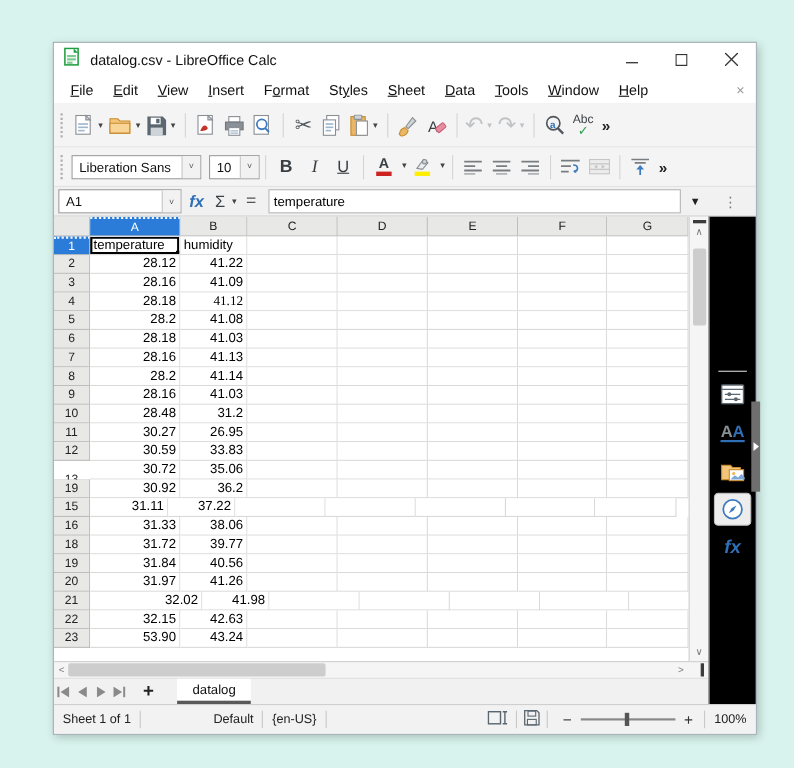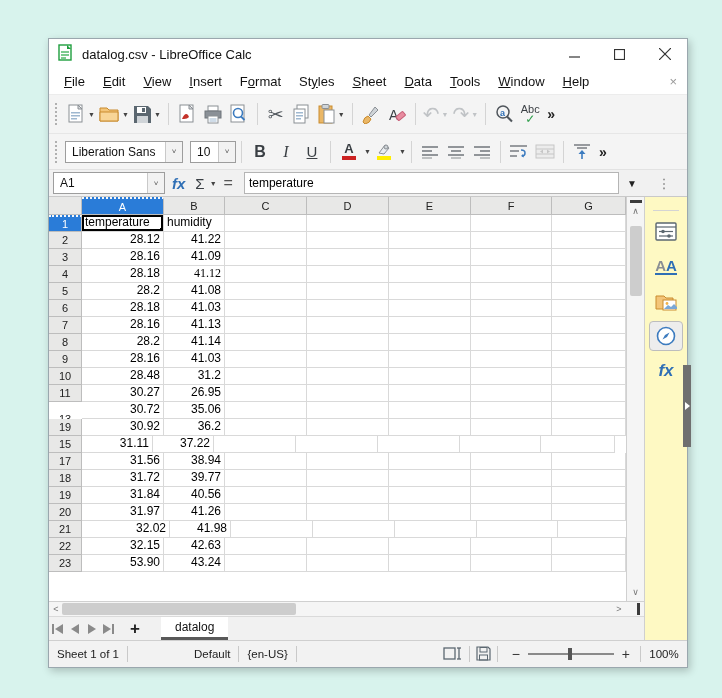--- a/index.html
+++ b/index.html
@@ -85,22 +85,22 @@
   .varrow { font-size:9px; color:#777; height:15px; display:flex; align-items:center; }
   .vthumb { position:absolute; top:29px; left:3px; width:12px; height:70px; background:#cdcdcd; border-radius:2px; }
   .vdown { position:absolute; bottom:2px; }
 
   
   .grip { position:absolute; right:-4px; top:168px; width:8px; height:82px; background:#6f6f6f; z-index:5;
           display:flex; align-items:center; justify-content:center; }
   .grip .tri { width:0; height:0; border-left:5px solid #fff; border-top:4px solid transparent; border-bottom:4px solid transparent; }
 
   
-  .sidebar { width:45px; background:#fef9c3; border-left:1px solid #cfcfcf; position:relative;
-             display:flex; flex-direction:column; align-items:center; }
+  .sidebar { width:45px; background:#000000; border-left:1px solid #cfcfcf; position:relative;
+             display:flex; flex-direction:column; align-items:center;justify-content:center; }
   .sb-sep { width:26px; height:1px; background:#d4d4d4; margin-top:13px; }
   .sb-item { width:34px; height:30px; margin-top:5px; display:flex; align-items:center; justify-content:center; }
   .sb-item.active { border:1px solid #bdbdbd; border-radius:4px; background:#ededed; }
   .sb-fx { color:#2f6fb5; font-style:italic; font-weight:bold; font-size:17px; }
   .sb-styles { font-weight:bold; font-size:15px; color:#8a8f94; border-bottom:2px solid #2f6fb5; line-height:15px; }
   .sb-styles b { color:#2f6fb5; }
 
   
   .hscroll { height:15px; background:#f5f5f5; border-top:1px solid #d0d0d0; position:relative; flex:none; }
   .harrow { position:absolute; top:0; height:14px; width:14px; display:flex; align-items:center; justify-content:center; font-size:9px; color:#777; }
@@ -518,20 +518,30 @@
               <div class="hdrcell rowhdr" style="width: 33px;">11</div>
               <div class="cell num" style="width: 82px;">30.27</div>
               <div class="cell num" style="width: 61px;">26.95</div>
               <div class="cell txt" style="width: 82px;"></div>
               <div class="cell txt" style="width: 82px;"></div>
               <div class="cell txt" style="width: 82px;"></div>
               <div class="cell txt" style="width: 81px;"></div>
               <div class="cell txt" style="width: 74px;"></div>
             </div>
             <div class="gr-row">
+              <div class="hdrcell rowhdr" style="width: 33px;">12</div>
+              <div class="cell num" style="width: 82px;">30.59</div>
+              <div class="cell num" style="width: 61px;">33.83</div>
+              <div class="cell txt" style="width: 82px;"></div>
+              <div class="cell txt" style="width: 82px;"></div>
+              <div class="cell txt" style="width: 82px;"></div>
+              <div class="cell txt" style="width: 81px;"></div>
+              <div class="cell txt" style="width: 74px;"></div>
+            </div>
+            <div class="gr-row">
               <div class="hdrcell rowhdr" style="width: 33px; margin-top: 17px;">13</div>
               <div class="cell num" style="width: 82px;">30.72</div>
               <div class="cell num" style="width: 61px;">35.06</div>
               <div class="cell txt" style="width: 82px;"></div>
               <div class="cell txt" style="width: 82px;"></div>
               <div class="cell txt" style="width: 82px;"></div>
               <div class="cell txt" style="width: 81px;"></div>
               <div class="cell txt" style="width: 74px;"></div>
             </div>
             <div class="gr-row">
@@ -548,23 +558,23 @@
               <div class="hdrcell rowhdr" style="width: 33px;">15</div>
               <div class="cell num" style="width: 71px;">31.11</div>
               <div class="cell num" style="width: 61px;">37.22</div>
               <div class="cell txt" style="width: 82px;"></div>
               <div class="cell txt" style="width: 82px;"></div>
               <div class="cell txt" style="width: 82px;"></div>
               <div class="cell txt" style="width: 81px;"></div>
               <div class="cell txt" style="width: 74px;"></div>
             </div>
             <div class="gr-row">
-              <div class="hdrcell rowhdr" style="width: 33px;">17</div>
-              <div class="cell num" style="width: 82px;">31.56</div>
-              <div class="cell num" style="width: 61px;">38.94</div>
+              <div class="hdrcell rowhdr" style="width: 33px;">16</div>
+              <div class="cell num" style="width: 82px;">31.33</div>
+              <div class="cell num" style="width: 61px;">38.06</div>
               <div class="cell txt" style="width: 82px;"></div>
               <div class="cell txt" style="width: 82px;"></div>
               <div class="cell txt" style="width: 82px;"></div>
               <div class="cell txt" style="width: 81px;"></div>
               <div class="cell txt" style="width: 74px;"></div>
             </div>
             <div class="gr-row">
               <div class="hdrcell rowhdr" style="width: 33px;">18</div>
               <div class="cell num" style="width: 82px;">31.72</div>
               <div class="cell num" style="width: 61px;">39.77</div>
@@ -589,21 +599,21 @@
               <div class="cell num" style="width: 82px;">31.97</div>
               <div class="cell num" style="width: 61px;">41.26</div>
               <div class="cell txt" style="width: 82px;"></div>
               <div class="cell txt" style="width: 82px;"></div>
               <div class="cell txt" style="width: 82px;"></div>
               <div class="cell txt" style="width: 81px;"></div>
               <div class="cell txt" style="width: 74px;"></div>
             </div>
             <div class="gr-row">
               <div class="hdrcell rowhdr" style="width: 33px;">21</div>
-              <div class="cell num" style="width: 88px;">32.02</div>
+              <div class="cell num" style="width: 102px;">32.02</div>
               <div class="cell num" style="width: 61px;">41.98</div>
               <div class="cell txt" style="width: 82px;"></div>
               <div class="cell txt" style="width: 82px;"></div>
               <div class="cell txt" style="width: 82px;"></div>
               <div class="cell txt" style="width: 81px;"></div>
               <div class="cell txt" style="width: 74px;"></div>
             </div>
             <div class="gr-row">
               <div class="hdrcell rowhdr" style="width: 33px;">22</div>
               <div class="cell num" style="width: 82px;">32.15</div>

